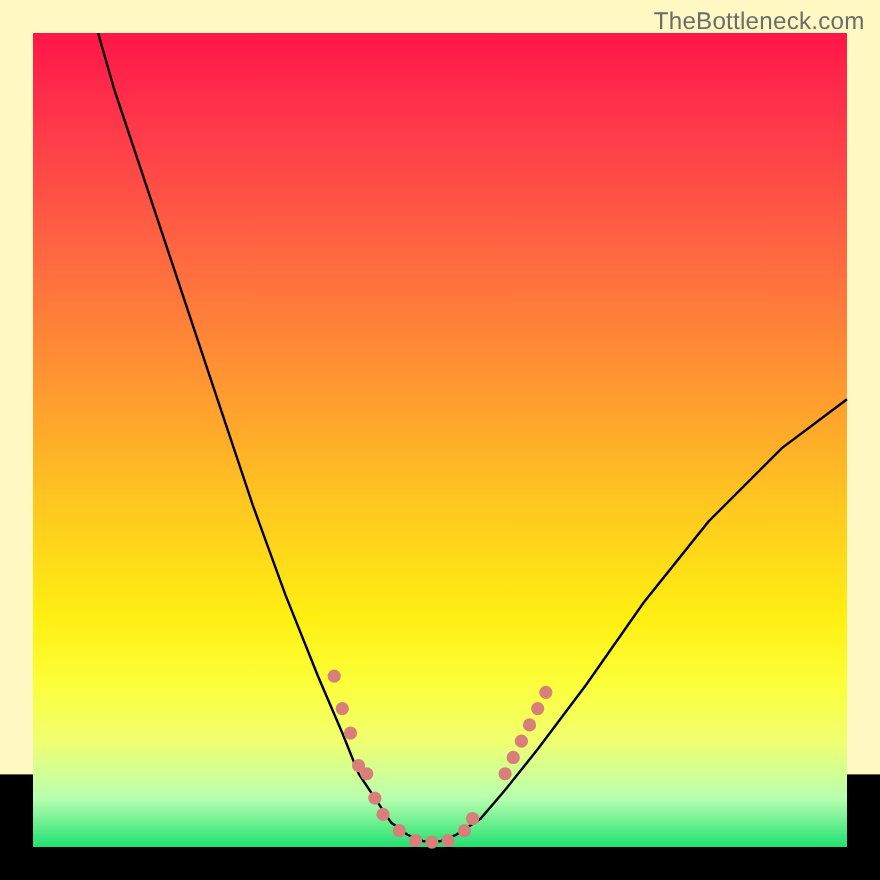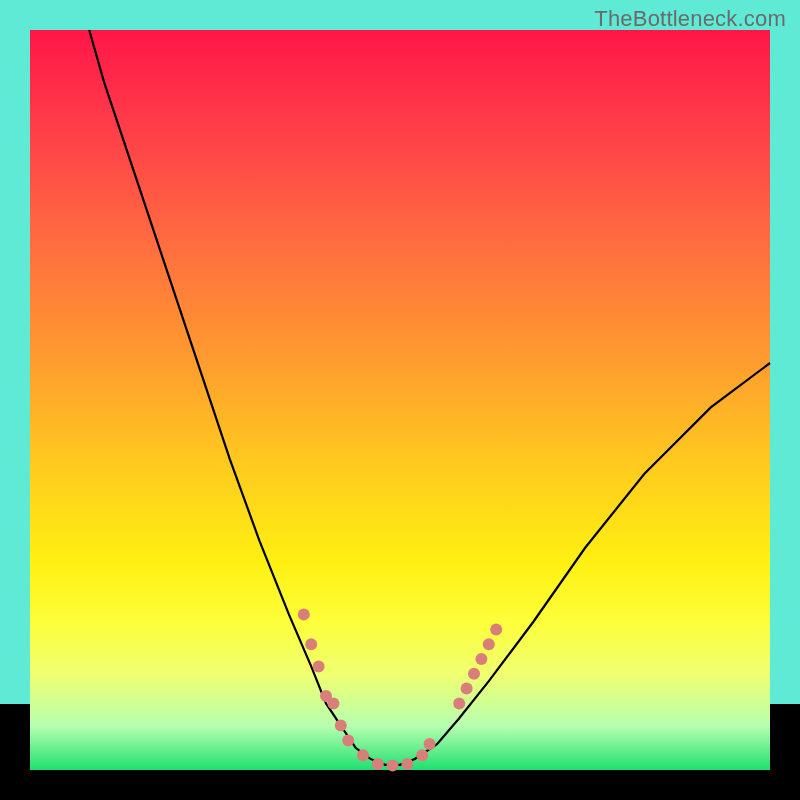--- a/index.html
+++ b/index.html
@@ -10,21 +10,21 @@
     overflow: hidden;
     background: #000;
     font-family: Arial, Helvetica, sans-serif;
   }
   .frame {
     position: absolute;
     left: 0;
     top: 0;
     width: 800px;
     height: 704px;
-    background: #5eead4;
+    background: #fef9c3;
   }
   .plot-area {
     position: absolute;
     left: 30px;
     top: 30px;
     width: 740px;
     height: 740px;
     
     background: linear-gradient(to bottom,
       #ff1648 0%,

